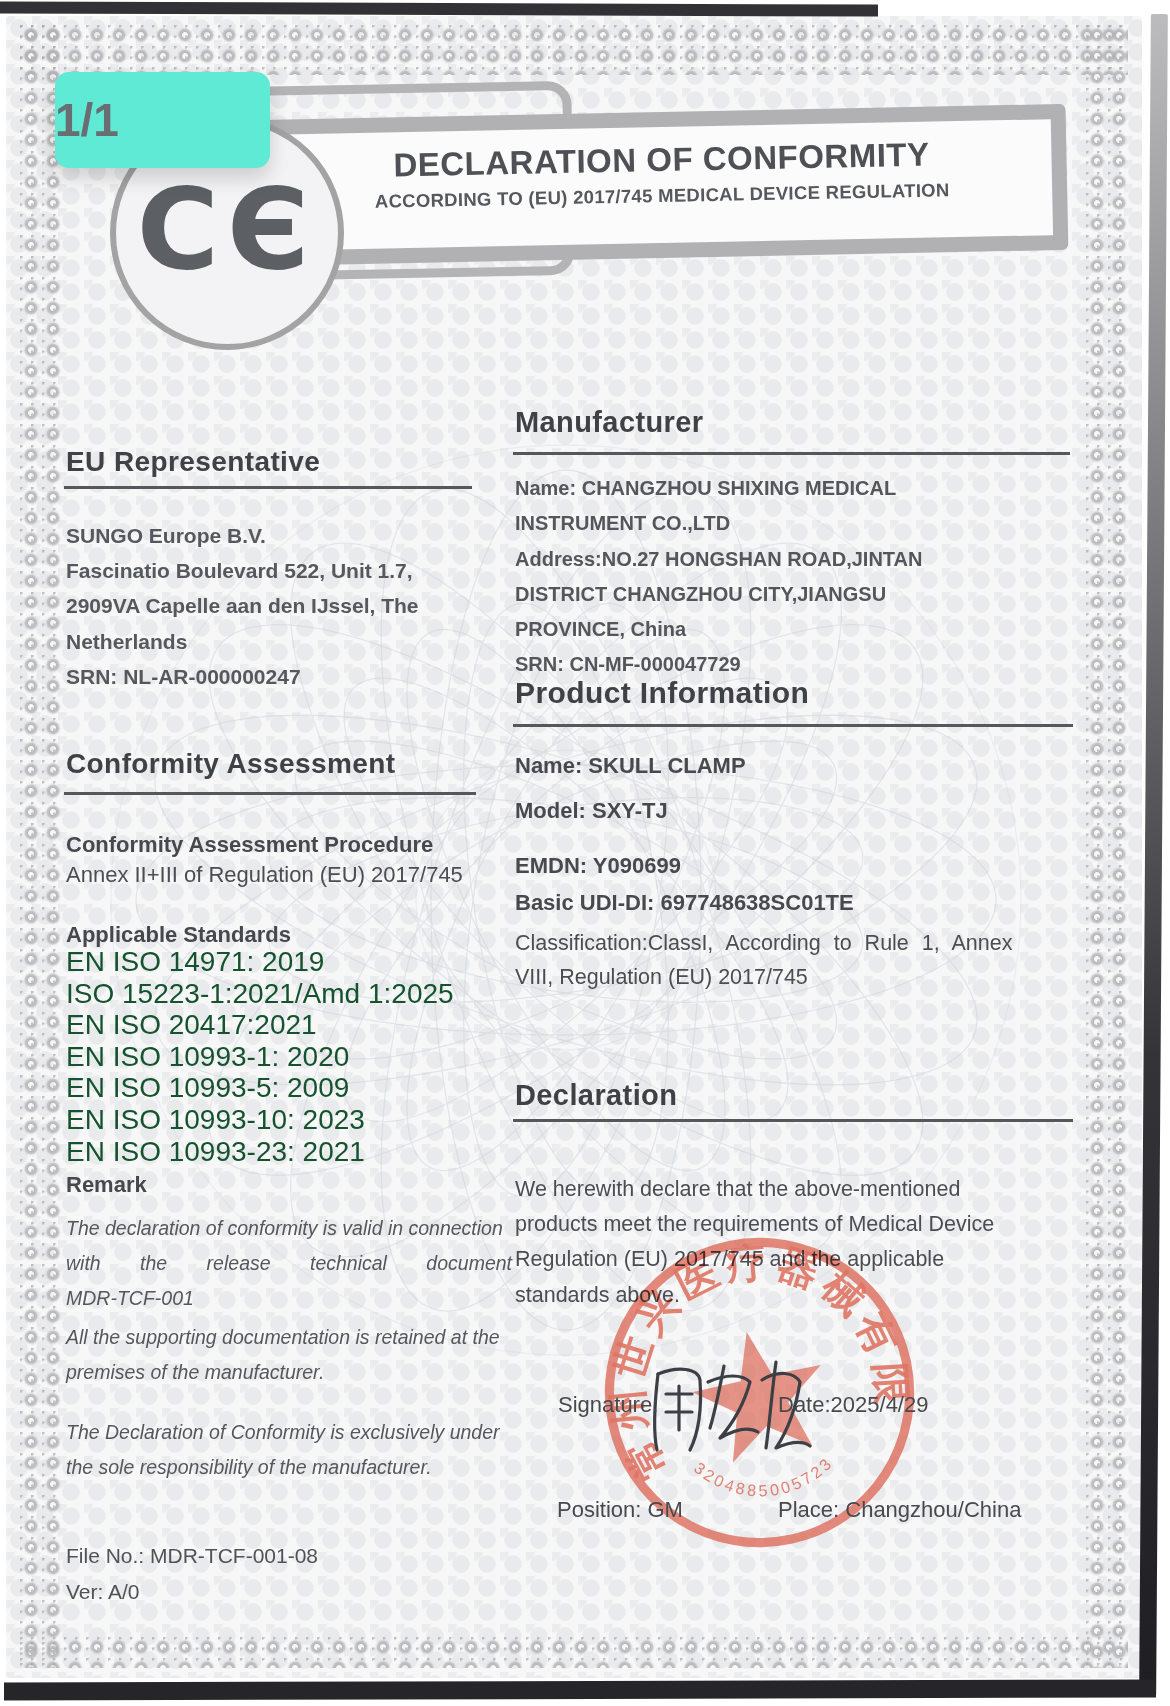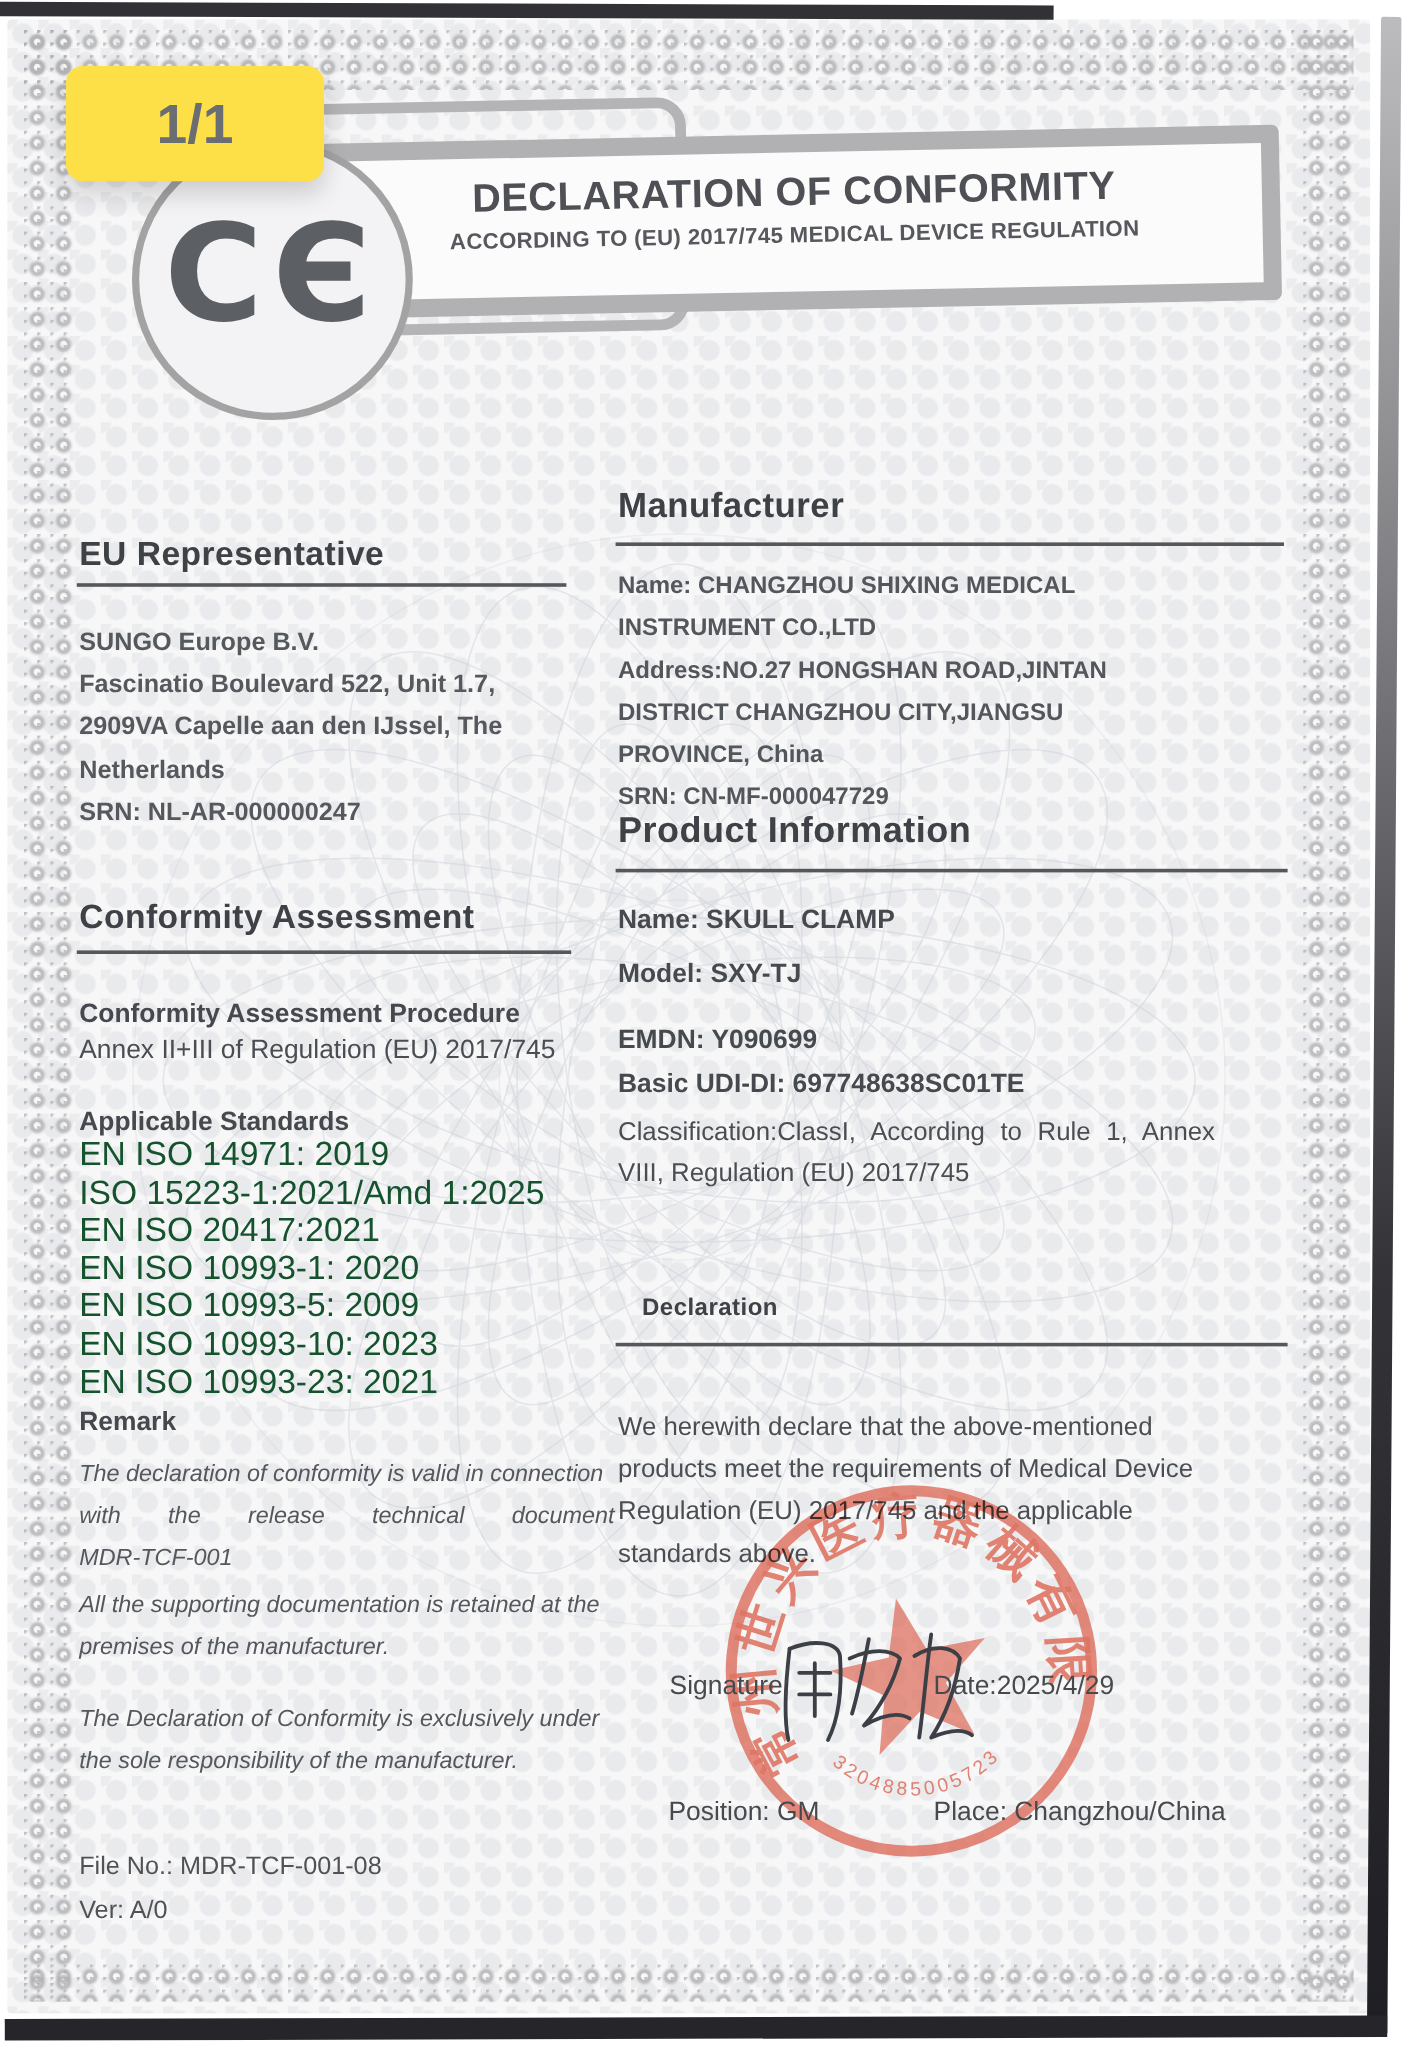--- a/index.html
+++ b/index.html
@@ -40,23 +40,23 @@
       border:15px solid #b1b1b3;border-radius:6px;background:#fbfbfc;
       transform:rotate(-1.15deg);box-sizing:border-box;text-align:center;}
   .banner-title{margin-top:14px;font-size:33px;font-weight:bold;color:#4e5055;letter-spacing:.5px;}
   .banner-subtitle{margin-top:6px;font-size:18.5px;font-weight:bold;color:#56585d;letter-spacing:.3px;}
   .ce-circle{position:absolute;left:110px;top:116px;width:234px;height:234px;border-radius:50%;
       border:6px solid #a3a3a3;background:#f3f3f5;box-sizing:border-box;
       display:flex;align-items:center;justify-content:center;}
   .ce-letters{font-family:"DejaVu Sans",sans-serif;font-size:112px;font-weight:bold;
       color:#5c6064;letter-spacing:8px;padding-bottom:8px;}
 
-  .badge{position:absolute;left:55px;top:55px;width:215px;height:96px;z-index:10;
-      background:#fde047;border-radius:14px;box-shadow:0 10px 20px rgba(0,0,0,.16);
-      display:flex;align-items:center;justify-content:center;}
+  .badge{position:absolute;left:55px;top:72px;width:215px;height:96px;z-index:10;
+      background:#5eead4;border-radius:14px;box-shadow:0 10px 20px rgba(0,0,0,.16);
+      display:flex;align-items:center;}
   .badge-text{font-size:46px;font-weight:600;color:#6a6d72;}
 
   
   .h1{position:absolute;font-weight:bold;color:#3e4145;letter-spacing:.4px;white-space:nowrap;}
   .rule{position:absolute;height:3px;background:#55575a;}
   .block{position:absolute;white-space:nowrap;}
   .eu-lines{left:66px;top:518px;font-size:21px;font-weight:600;color:#55585d;line-height:35.2px;}
   .mfr-lines{left:515px;top:471px;font-size:20px;font-weight:bold;color:#53565b;line-height:35.3px;}
   .std-lines{left:66px;top:946px;font-size:28px;color:#14532d;line-height:31.6px;}
   .plabel{font-weight:bold;color:#45484d;}
@@ -186,21 +186,21 @@
     <div class="rule" style="left:513px;top:724px;width:560px;"></div>
     <div class="pline" style="top:753px;">Name:  SKULL CLAMP</div>
     <div class="pline" style="top:798px;">Model:  SXY-TJ</div>
     <div class="pline" style="top:853px;">EMDN:  Y090699</div>
     <div class="pline" style="top:890px;">Basic UDI-DI:  697748638SC01TE</div>
     <div class="block class-lines">
       <div class="l1">Classification:ClassI, According to Rule 1, Annex</div>
       <div>VIII, Regulation (EU) 2017/745</div>
     </div>
 
-    <div class="h1" style="left:515px;top:1079px;font-size:20px;margin-left:20px;">Declaration</div>
+    <div class="h1" style="left:515px;top:1079px;font-size:29px;">Declaration</div>
     <div class="rule" style="left:513px;top:1119px;width:560px;"></div>
     <div class="block decl-lines">
       <div>We herewith declare that the above-mentioned</div>
       <div>products meet the requirements of Medical Device</div>
       <div>Regulation (EU) 2017/745 and the applicable</div>
       <div>standards above.</div>
     </div>
 
     <div class="sig-text" style="left:558px;top:1392px;">Signature:</div>
     <div class="sig-text" style="left:778px;top:1392px;">Date:2025/4/29</div>

